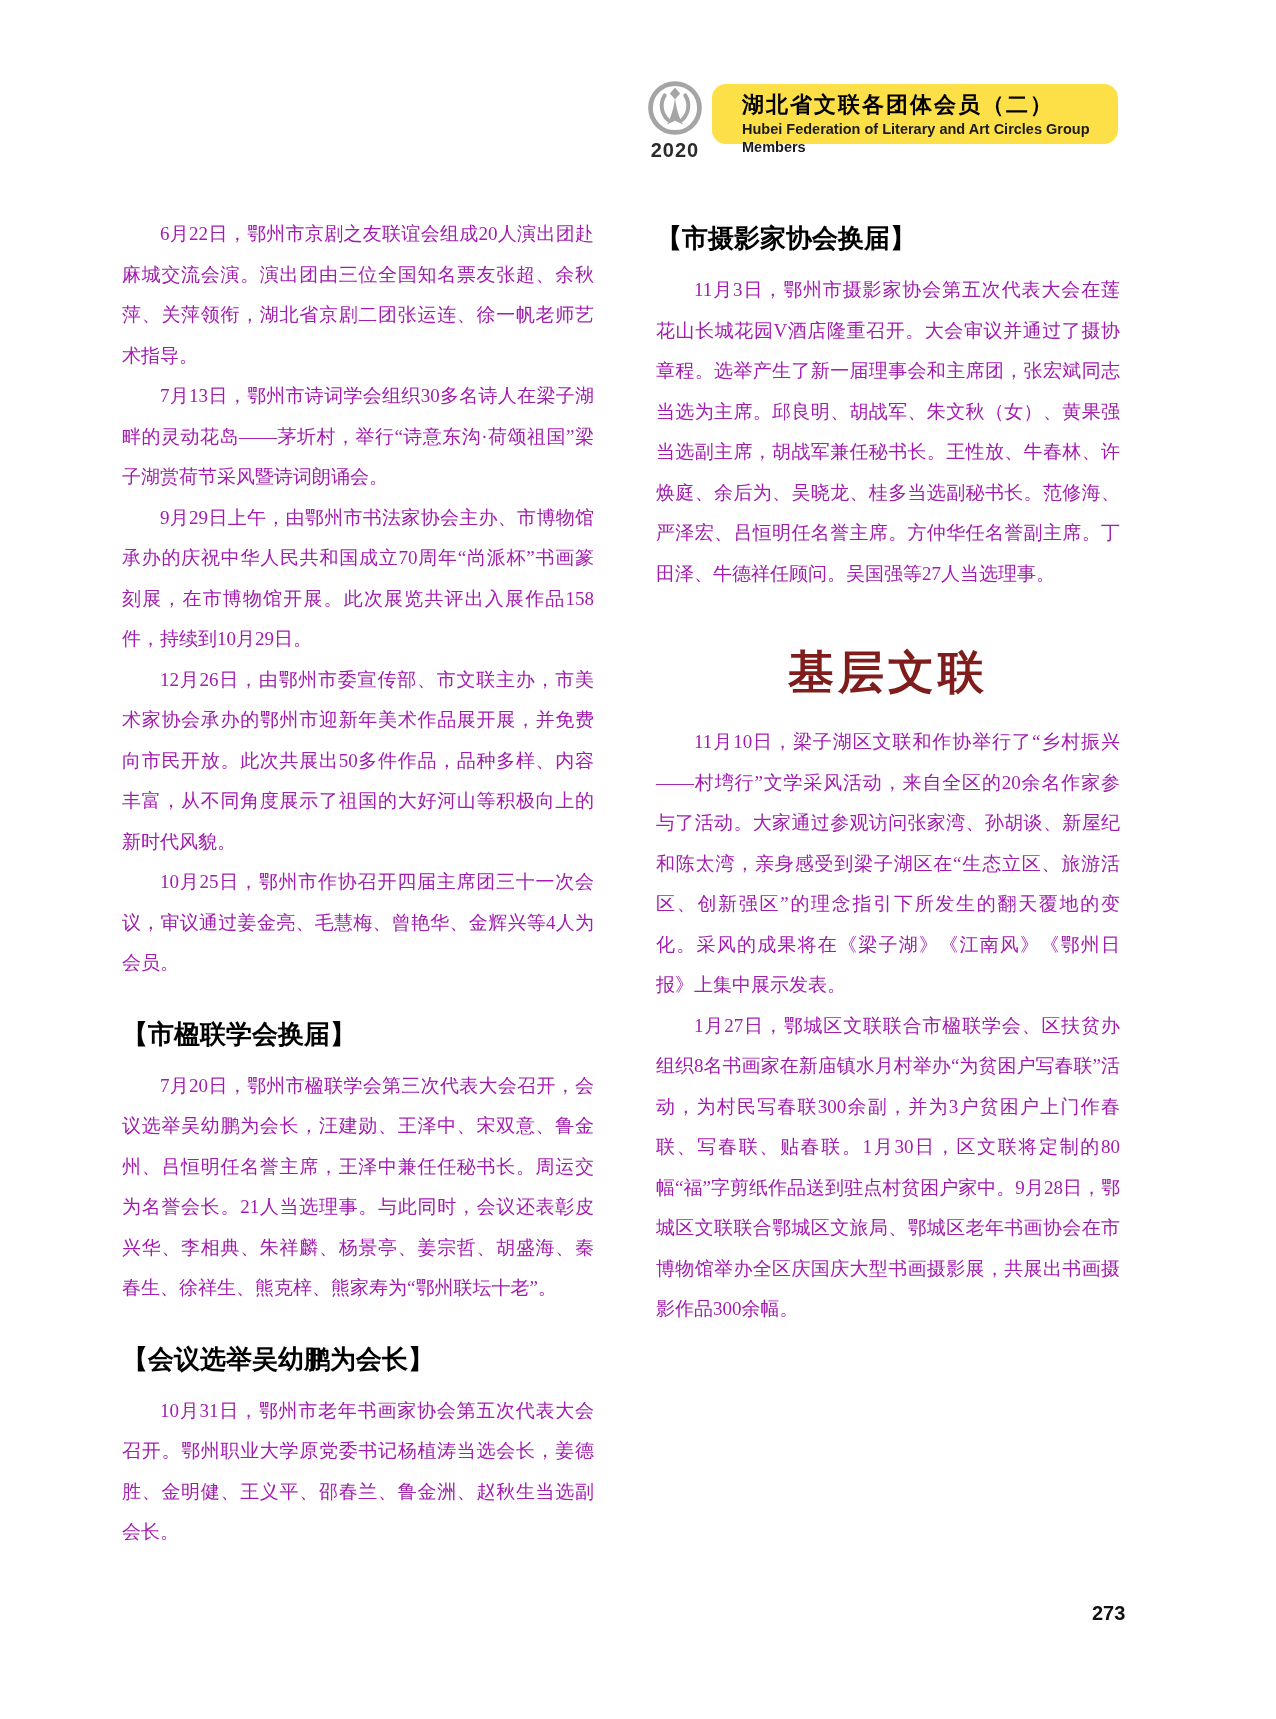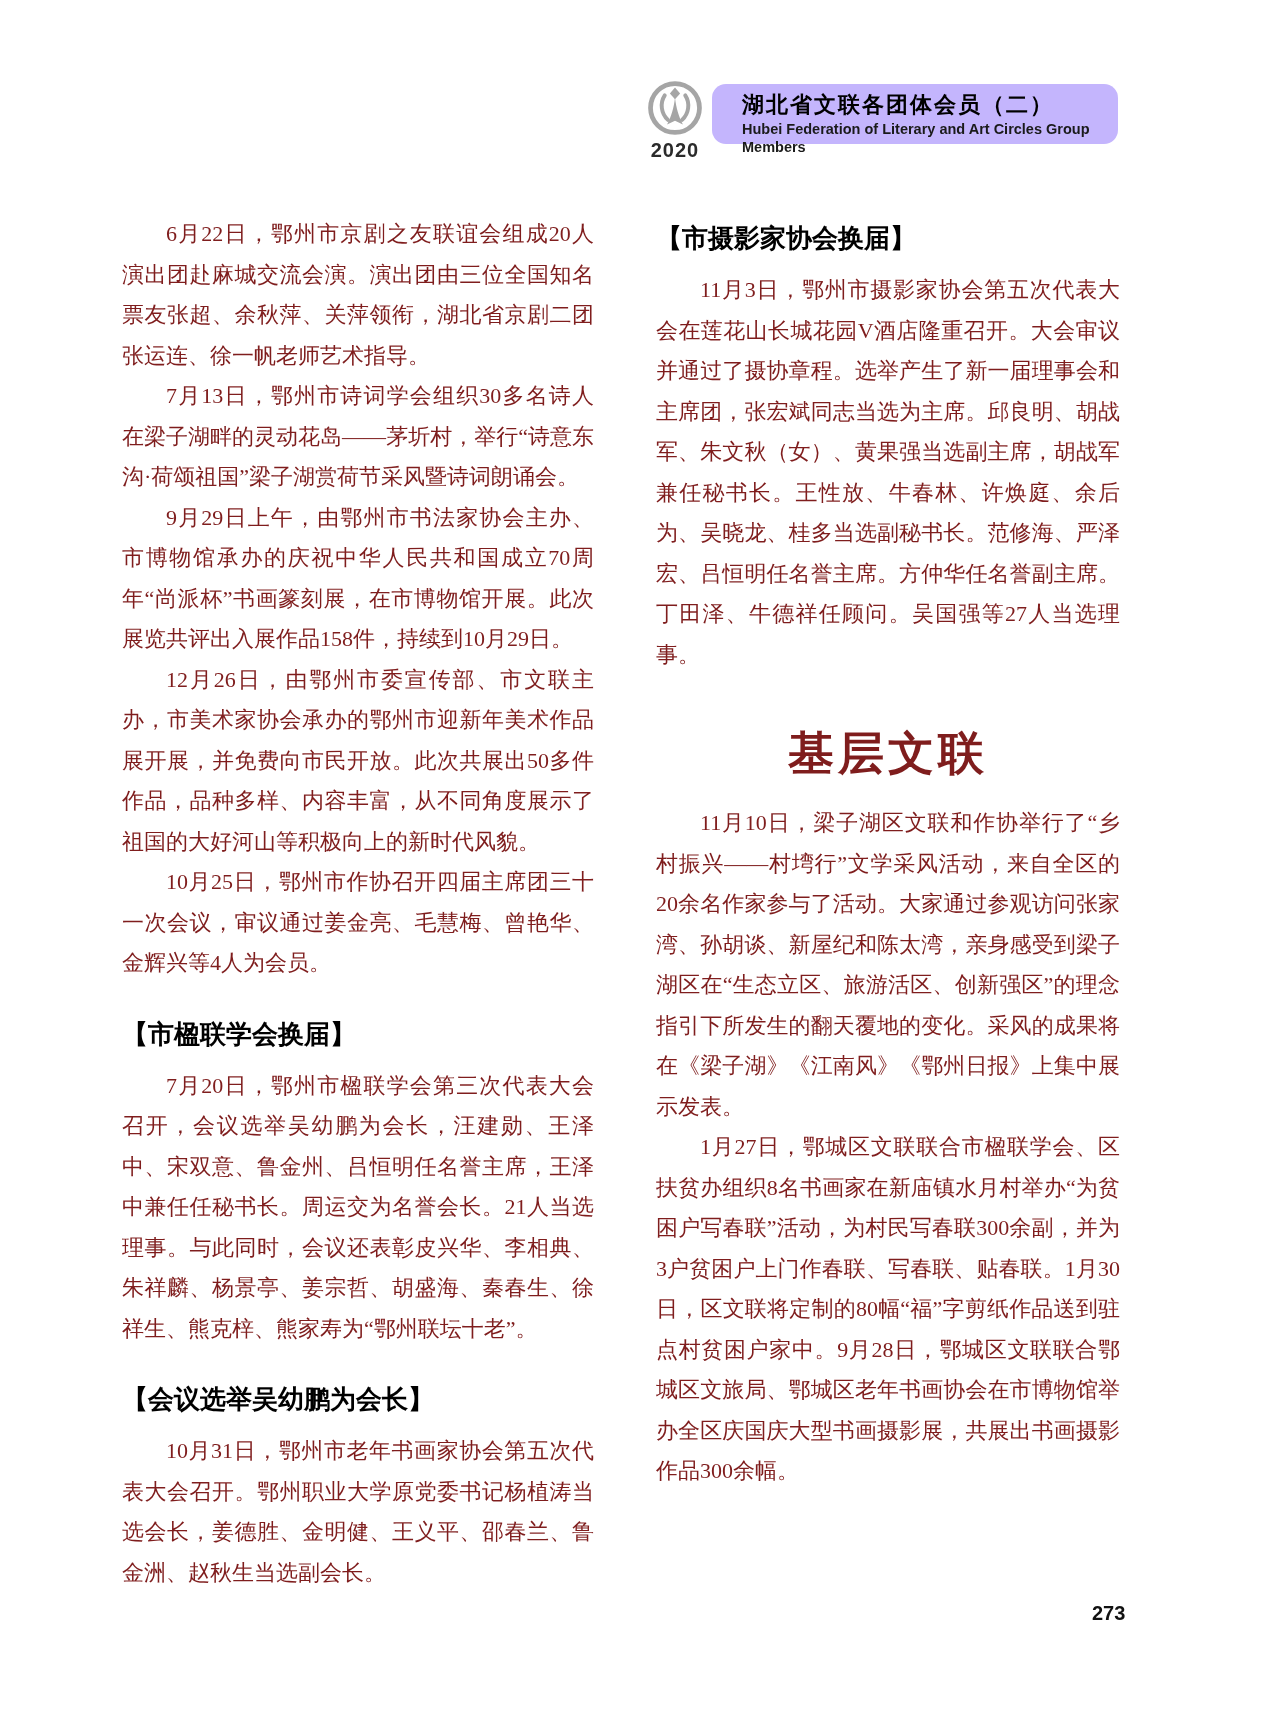--- a/index.html
+++ b/index.html
@@ -14,40 +14,40 @@
   .page-header { position: absolute; left: 0; top: 0; width: 1276px; height: 170px; }
   .logo-block { position: absolute; left: 640px; top: 78px; width: 70px; text-align: center; }
   .logo-block svg { display: block; margin: 0 auto; }
   .logo-year {
     font-family: "Liberation Sans", sans-serif;
     font-weight: bold; font-size: 20px; color: #2b2b2b;
     letter-spacing: 1px; margin-top: 1px;
   }
   .title-box {
     position: absolute; left: 712px; top: 84px; width: 406px; height: 60px;
-    background: #c4b5fd; border-radius: 14px;
+    background: #fde047; border-radius: 14px;
     padding: 7px 0 0 30px;
   }
   .title-zh {
     font-family: "Liberation Sans", sans-serif;
     font-weight: bold; font-size: 22px; color: #000;
     letter-spacing: 2px; line-height: 28px;
   }
   .title-en {
     font-family: "Liberation Sans", sans-serif;
     font-weight: bold; font-size: 14.5px; color: #1a1a1a;
     line-height: 18px; margin-top: 1px;
   }
   .column { position: absolute; top: 214px; }
   .col-left  { left: 122px; width: 472px; }
   .col-right { left: 656px; width: 464px; }
   .para {
-    font-size: 22px; line-height: 40.5px;
+    font-size: 19px; line-height: 40.5px;
     text-align: justify; text-indent: 2em;
-    color: #7f1d1d;
+    color: #a21caf;
   }
   .section-heading {
     font-family: "Liberation Sans", sans-serif;
     font-weight: bold; font-size: 26px; color: #000;
     line-height: 36px;
     margin: 32px 0 14px 0;
   }
   .column > .section-heading:first-child { margin-top: 6px; }
   .big-heading {
     font-family: "Liberation Sans", sans-serif;

